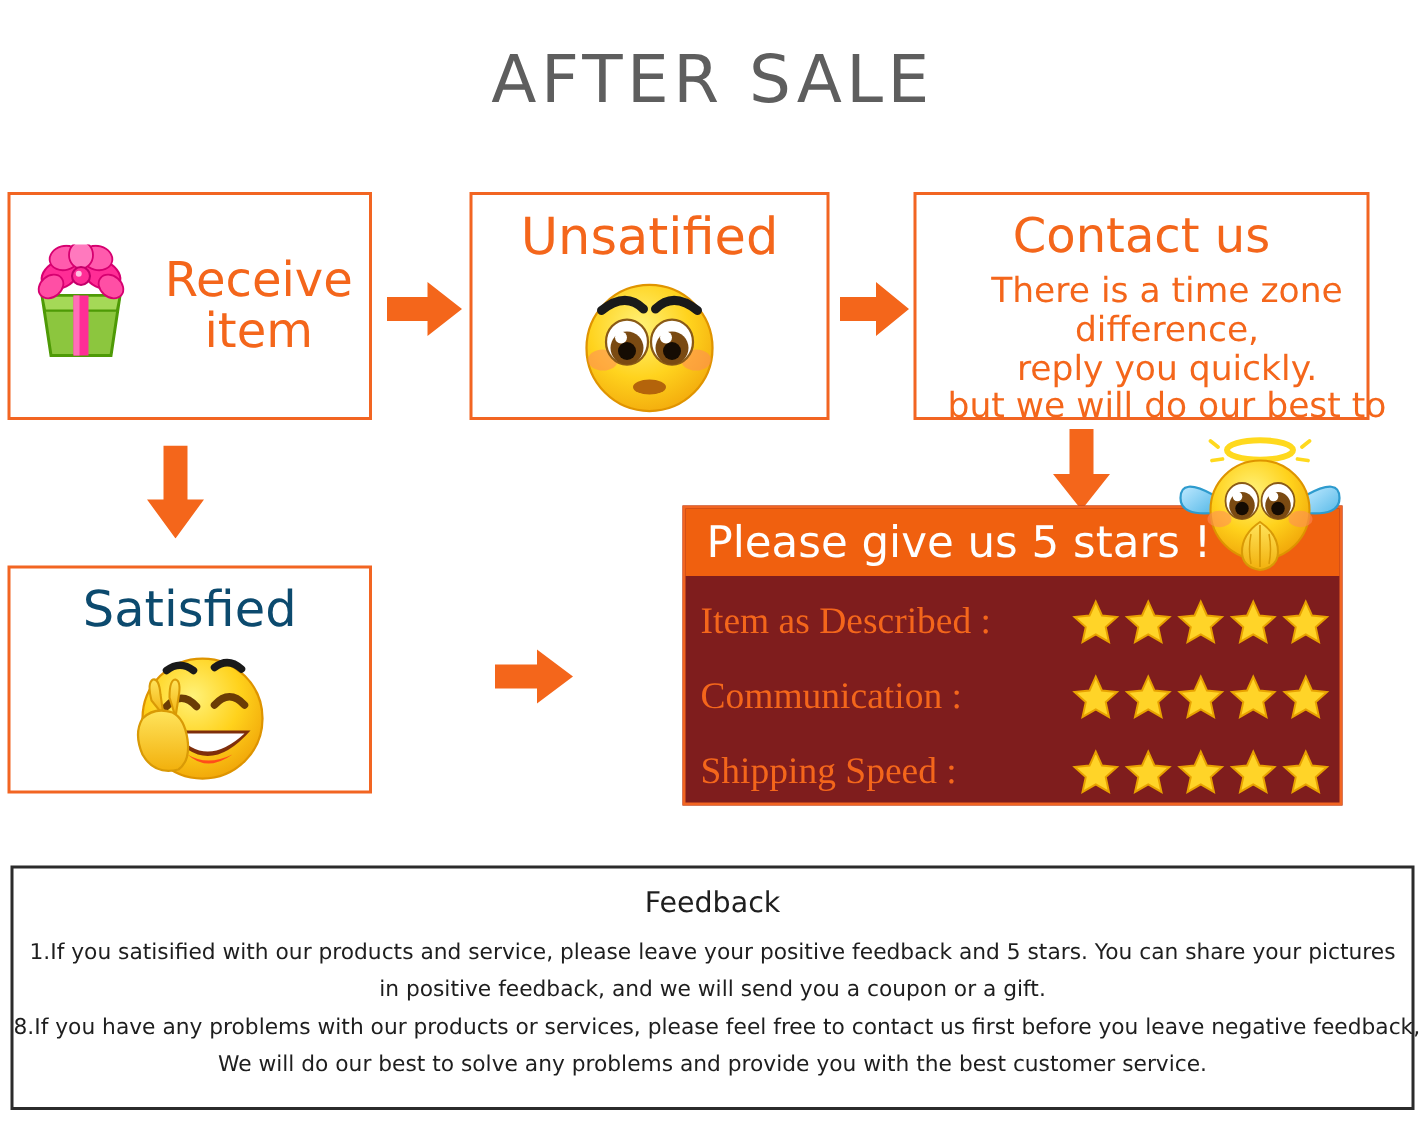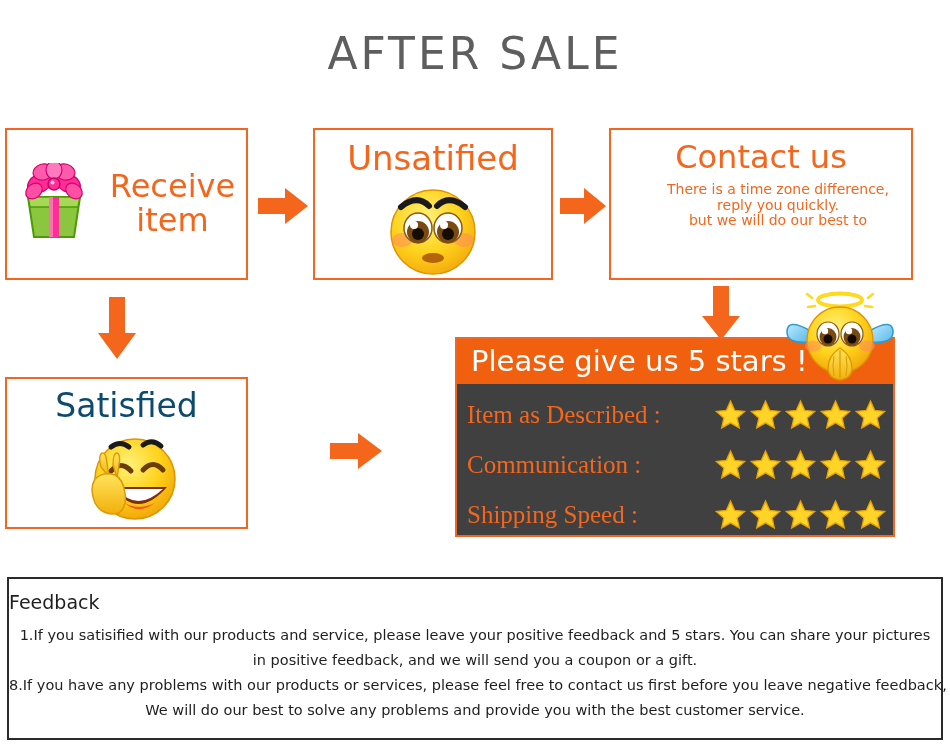--- a/index.html
+++ b/index.html
@@ -42,35 +42,35 @@
   #sad-face{position:absolute;left:50%;top:52px;transform:translateX(-50%);width:96px;height:96px;}
 
   
   #box-contact{left:609px;top:128px;width:304px;height:152px;}
   #contact-title{
     position:absolute;left:0;top:8px;width:100%;text-align:center;
     color:#F4661B;font-size:32px;font-family:"DejaVu Sans", sans-serif;
   }
   #contact-sub{
     position:absolute;left:8px;top:52px;width:318px;text-align:center;
-    color:#F4661B;font-size:14px;line-height:1.12;
+    color:#F4661B;font-size:23px;line-height:1.12;
     font-family:"DejaVu Sans", sans-serif;
   }
 
   
   #box-satisfied{left:5px;top:377px;width:243px;height:152px;}
   #satisfied-label{
     position:absolute;left:0;top:7px;width:100%;text-align:center;
     color:#0c4a6e;font-size:33px;font-family:"DejaVu Sans", sans-serif;
   }
   #happy-face{position:absolute;left:50%;top:48px;transform:translateX(-50%);width:120px;height:100px;}
 
   
   #stars-panel{left:455px;top:337px;width:440px;height:200px;border:2px solid #F26522;
-               box-sizing:border-box;background:#404040;}
+               box-sizing:border-box;background:#7f1d1d;}
   #stars-header{
     position:absolute;left:0;top:0;width:100%;height:45px;background:#F0600F;
     color:#ffffff;font-size:29px;line-height:45px;padding-left:14px;box-sizing:border-box;
     font-family:"DejaVu Sans", sans-serif;white-space:nowrap;
   }
   .rating-row{
     position:absolute;left:10px;width:420px;height:48px;display:flex;align-items:center;
   }
   .rating-label{
     color:#F4661B;font-size:25px;font-family:"Liberation Serif", serif;white-space:nowrap;
@@ -91,21 +91,21 @@
 
   
   #angel-face{left:785px;top:290px;width:110px;height:92px;}
 
   
   #feedback-panel{
     left:7px;top:577px;width:936px;height:163px;border:2px solid #2b2b2b;
     box-sizing:border-box;background:#ffffff;
   }
   #feedback-title{
-    position:absolute;left:0;top:12px;width:100%;
+    position:absolute;left:0;top:12px;width:100%;text-align:center;
     color:#1e1e1e;font-size:19px;font-family:"DejaVu Sans", sans-serif;
   }
   .fb-line{
     position:absolute;left:0;width:100%;text-align:center;
     color:#1e1e1e;font-size:14.5px;font-family:"DejaVu Sans", sans-serif;
     white-space:nowrap;
   }
   #fb-l1{top:48px;}
   #fb-l2{top:73px;}
   #fb-l3{top:98px;}

